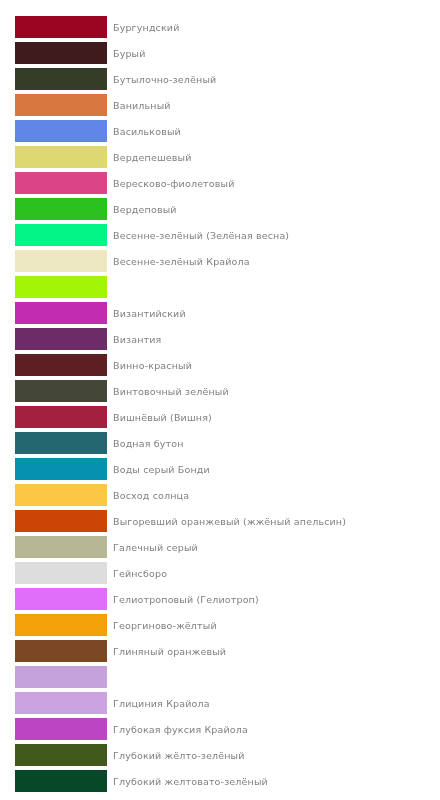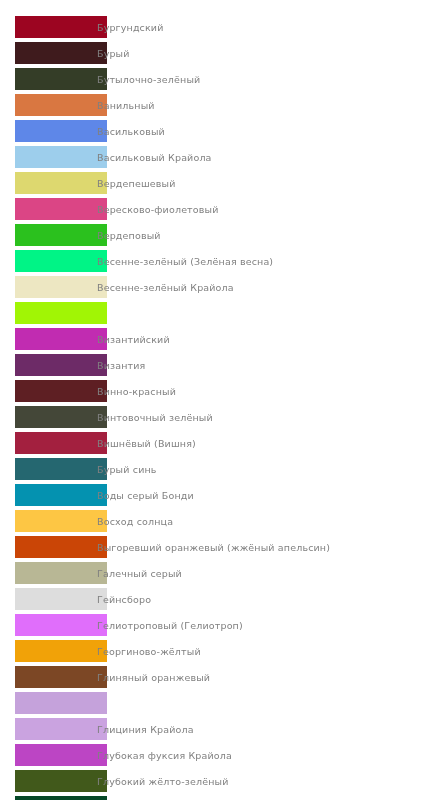--- a/index.html
+++ b/index.html
@@ -35,21 +35,21 @@
     position: absolute;
     left: 15px;
     top: 0;
     width: 92px;
     height: 22px;
     box-sizing: border-box;
   }
 
   .color-label {
     position: absolute;
-    left: 97px;
+    left: 113px;
     top: 0;
     height: 22px;
     line-height: 23px;
     font-size: 9.5px;
     color: #808080;
     white-space: nowrap;
     letter-spacing: 0.15px;
   }
 </style>
 </head>
@@ -68,24 +68,20 @@
       <div class="swatch" style="background-color: rgb(52, 61, 39);"></div>
       <div class="color-label">Бутылочно-зелёный</div>
     </div>
     <div class="color-row">
       <div class="swatch" style="background-color: rgb(217, 119, 65);"></div>
       <div class="color-label">Ванильный</div>
     </div>
     <div class="color-row">
       <div class="swatch" style="background-color: rgb(94, 135, 232);"></div>
       <div class="color-label">Васильковый</div>
-    </div>
-    <div class="color-row">
-      <div class="swatch" style="background-color: rgb(157, 206, 236);"></div>
-      <div class="color-label">Васильковый Крайола</div>
     </div>
     <div class="color-row">
       <div class="swatch" style="background-color: rgb(221, 216, 111);"></div>
       <div class="color-label">Вердепешевый</div>
     </div>
     <div class="color-row">
       <div class="swatch" style="background-color: rgb(219, 69, 133);"></div>
       <div class="color-label">Вересково-фиолетовый</div>
     </div>
     <div class="color-row">
@@ -118,21 +114,21 @@
     <div class="color-row">
       <div class="swatch" style="background-color: rgb(68, 71, 56);"></div>
       <div class="color-label">Винтовочный зелёный</div>
     </div>
     <div class="color-row">
       <div class="swatch" style="background-color: rgb(163, 32, 63);"></div>
       <div class="color-label">Вишнёвый (Вишня)</div>
     </div>
     <div class="color-row">
       <div class="swatch" style="background-color: rgb(37, 103, 112);"></div>
-      <div class="color-label">Бурый синь</div>
+      <div class="color-label">Водная бутон</div>
     </div>
     <div class="color-row">
       <div class="swatch" style="background-color: rgb(4, 146, 176);"></div>
       <div class="color-label">Воды серый Бонди</div>
     </div>
     <div class="color-row">
       <div class="swatch" style="background-color: rgb(253, 198, 68);"></div>
       <div class="color-label">Восход солнца</div>
     </div>
     <div class="color-row">

